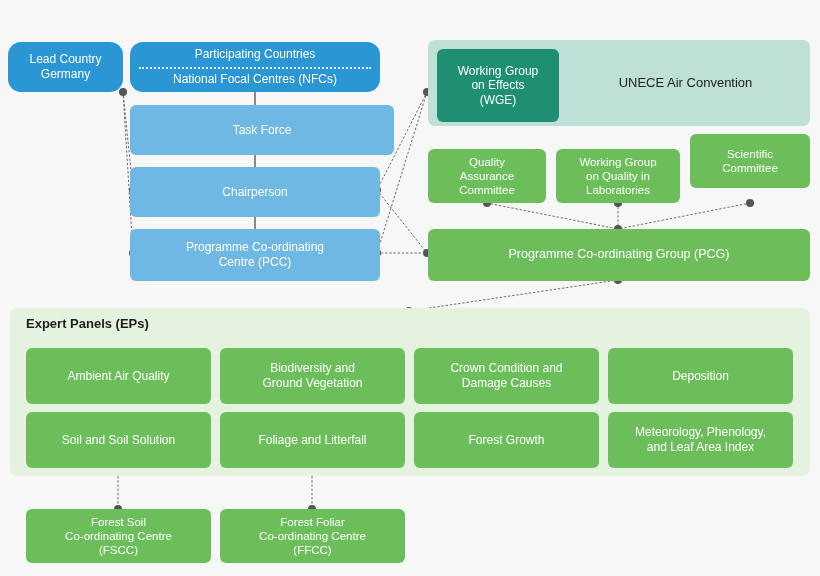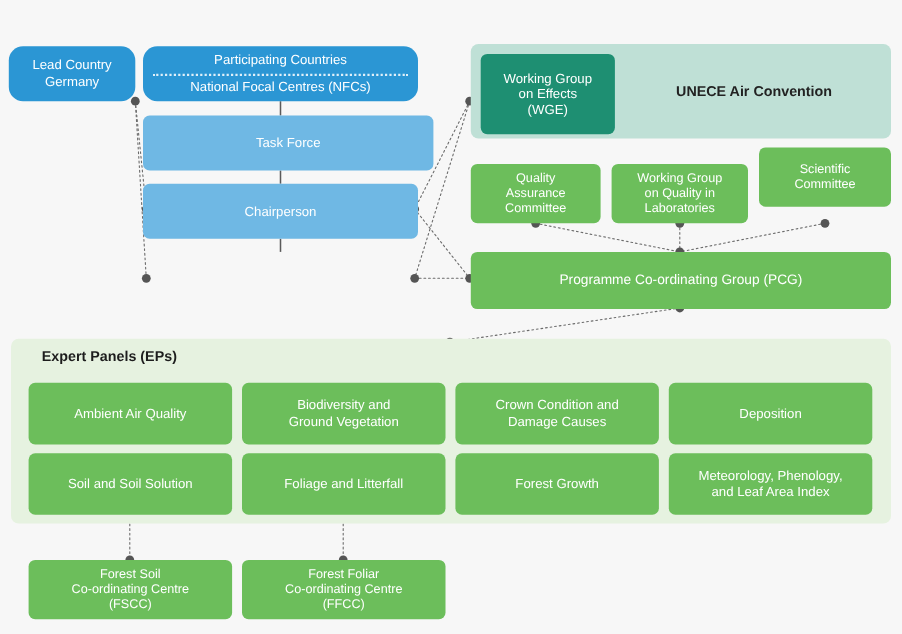--- a/index.html
+++ b/index.html
@@ -46,36 +46,34 @@
     background: #bfe0d6;
     color: #222222;
     border-radius: 7px;
     justify-content: flex-start;
   }
   .unece-band .lbl {
     width: 100%;
     padding-left: 140px;
     box-sizing: border-box;
     text-align: center;
-    font-weight: bold;
   }
   .ep-container {
     background: #e6f2e0;
     border-radius: 7px;
     display: block;
   }
   .ep-title {
     position: absolute;
     left: 26px;
     top: 316px;
     font-size: 13px;
     font-weight: bold;
     color: #1d1d1d;
     z-index: 3;
-    margin-left: 12px;
   }
   .split-box {
     display: block;
     padding: 0;
   }
   .split-top, .split-bot {
     height: 50%;
     display: flex;
     align-items: center;
     justify-content: center;
@@ -166,20 +164,24 @@
   </div>
 
   <div class="node blue-light f12" style="left:130px; top:105px; width:264px; height:50px;">
     <span class="lbl">Task Force</span>
   </div>
 
   <div class="node blue-light f12" style="left:130px; top:167px; width:250px; height:50px;">
     <span class="lbl">Chairperson</span>
   </div>
 
+  <div class="node blue-light f12" style="left:130px; top:229px; width:250px; height:52px;">
+    <span class="lbl">Programme Co-ordinating
+Centre (PCC)</span>
+  </div>
 
   <div class="node unece-band f13" style="left:428px; top:40px; width:382px; height:86px;">
     <span class="lbl">UNECE Air Convention</span>
   </div>
 
   <div class="node teal f12" style="left:437px; top:49px; width:122px; height:73px;">
     <span class="lbl">Working Group
 on Effects
 (WGE)</span>
   </div>

